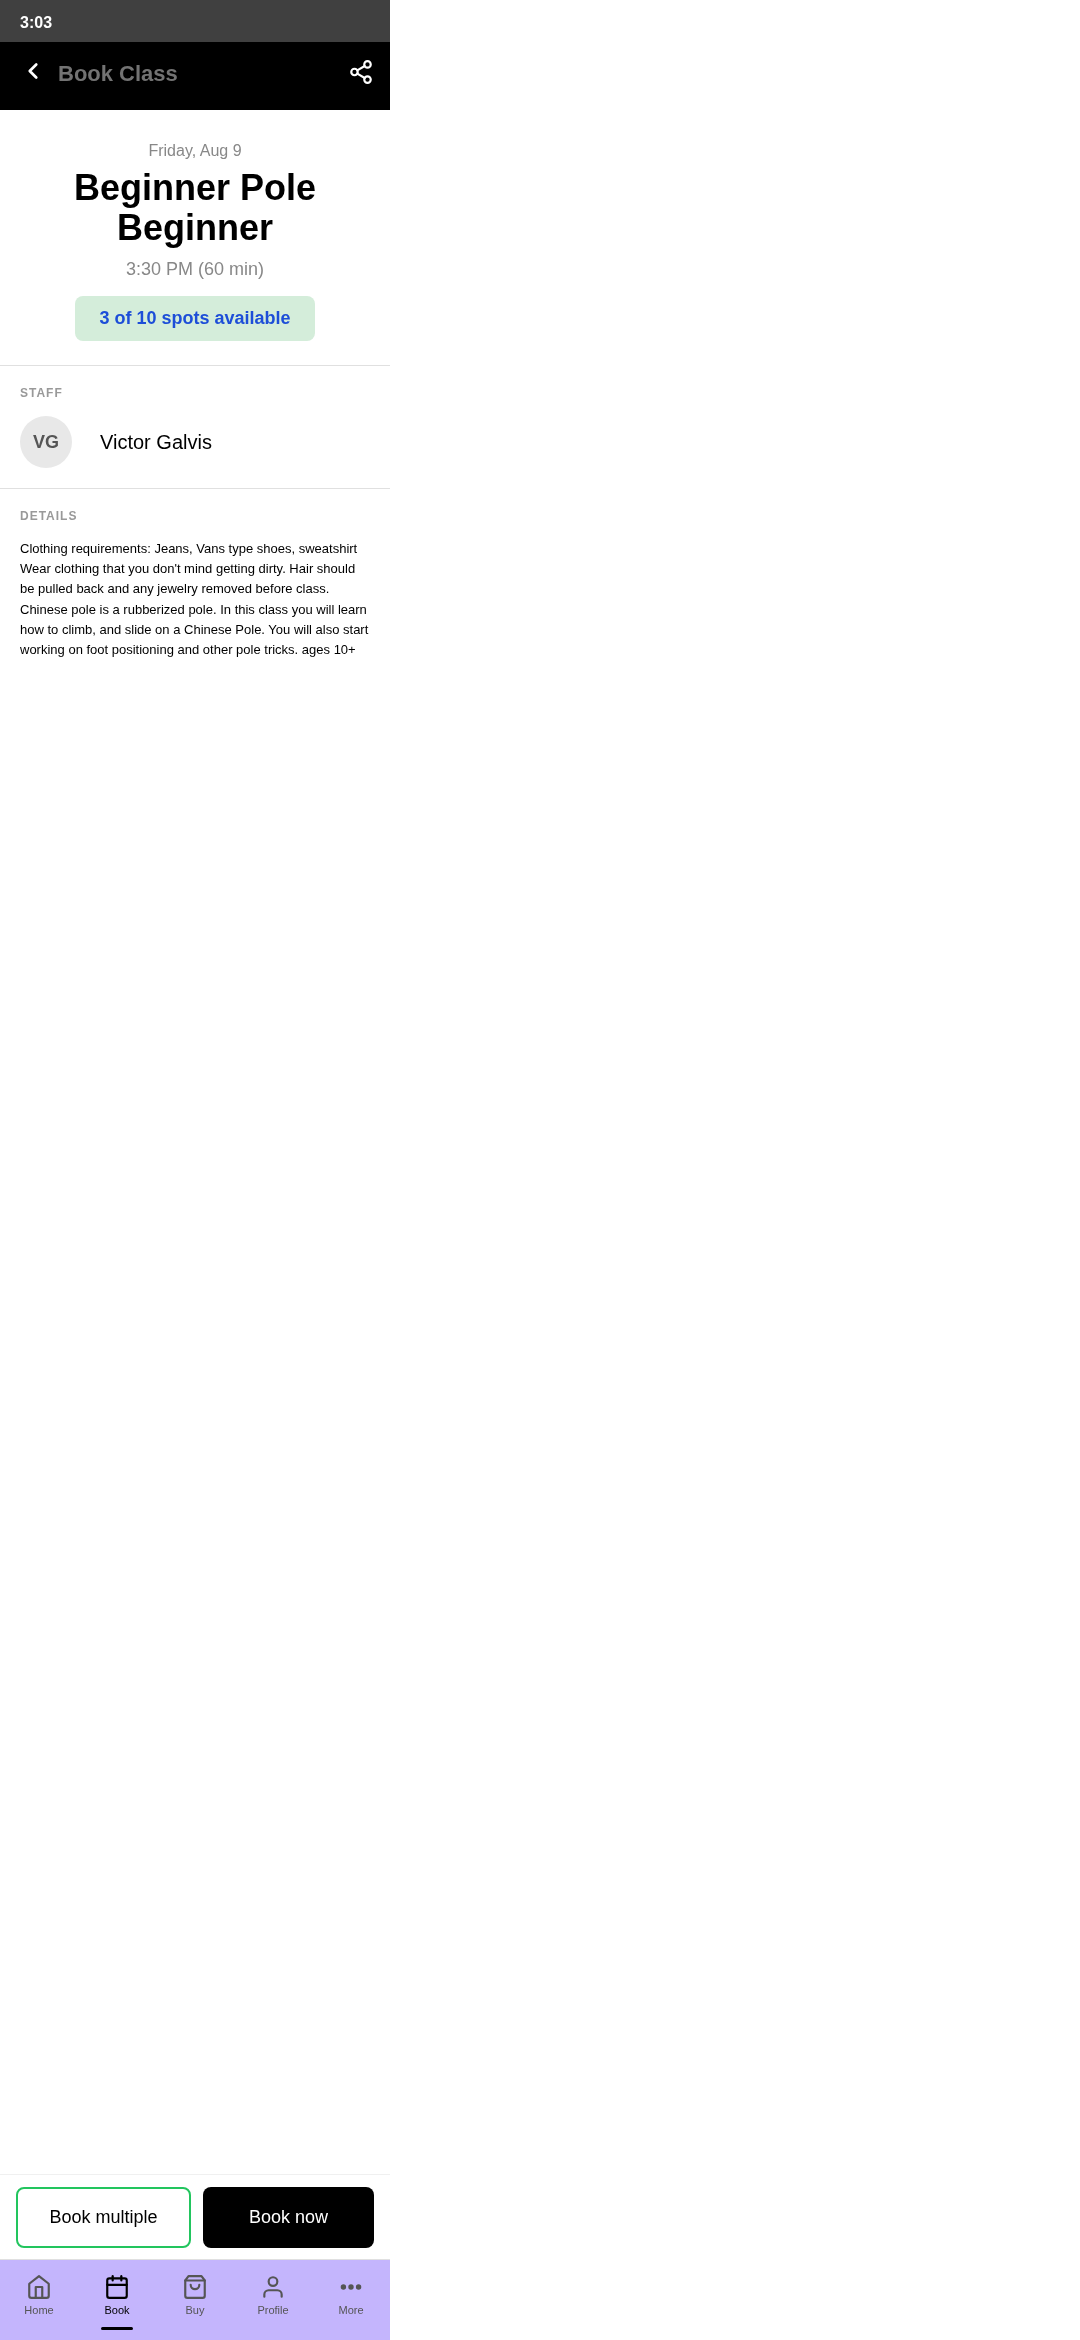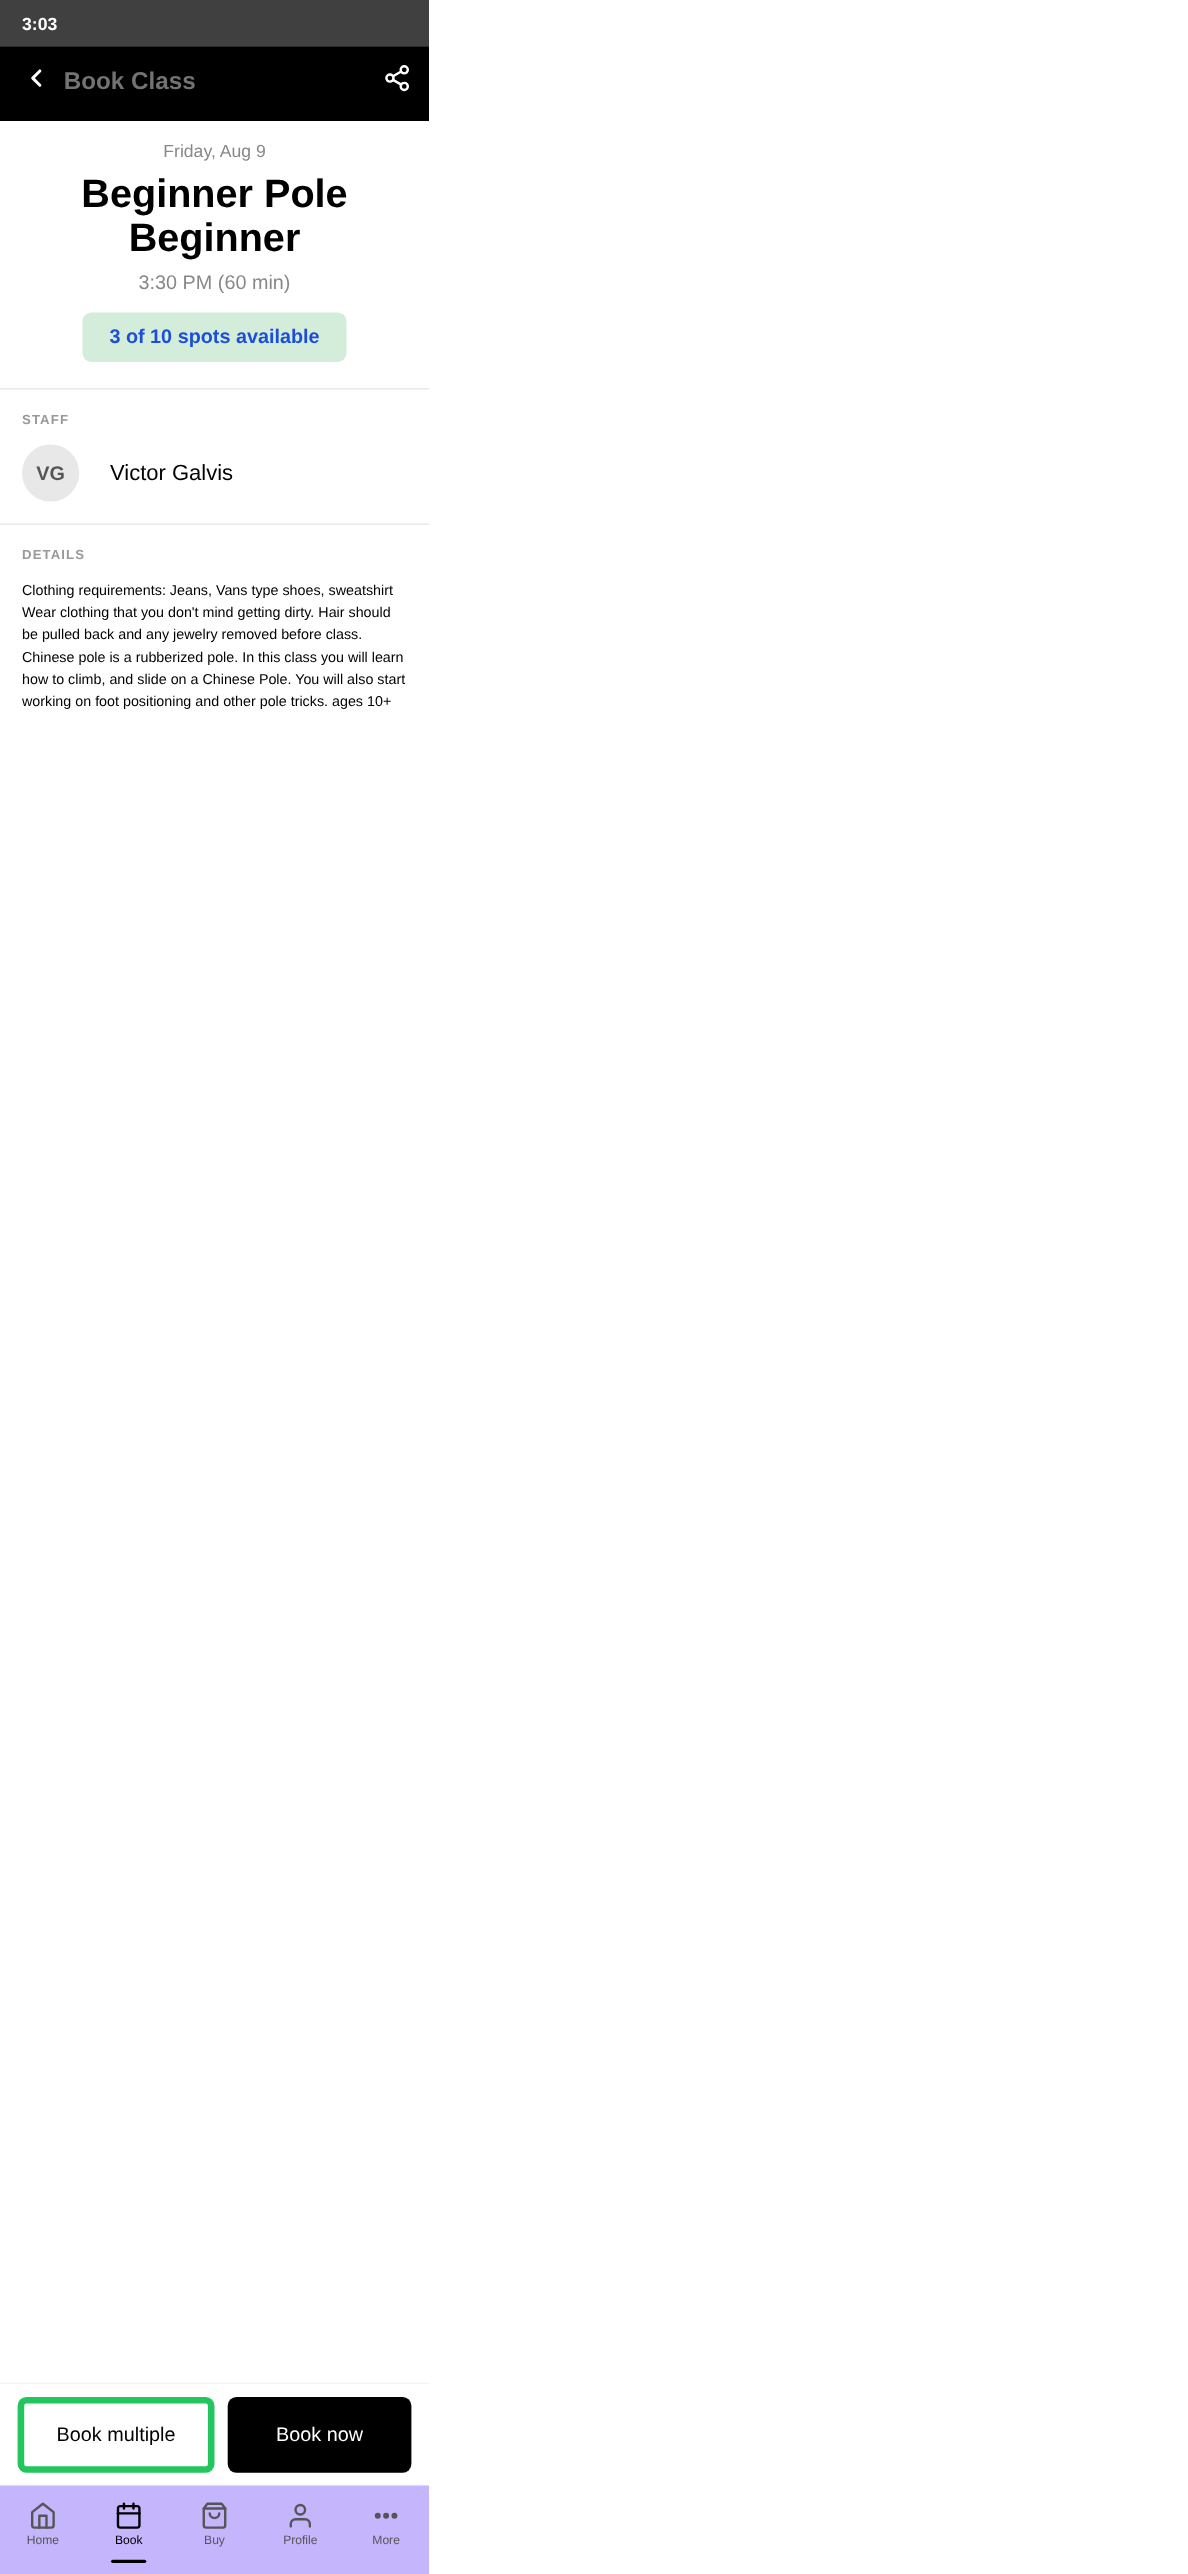--- a/index.html
+++ b/index.html
@@ -62,21 +62,21 @@
     .share-btn {
       color: #ffffff;
       font-size: 20px;
       cursor: pointer;
       background: none;
       border: none;
     }
 
     
     .content {
-      padding: 20px 20px;
+      padding: 32px 20px;
     }
 
     .class-date {
       text-align: center;
       color: #888888;
       font-size: 16px;
       margin-bottom: 8px;
     }
 
     .class-title {
@@ -169,21 +169,21 @@
       display: flex;
       gap: 12px;
       padding: 12px 16px;
       background: #ffffff;
       border-top: 1px solid #f0f0f0;
     }
 
     .btn-secondary {
       flex: 1;
       padding: 18px;
-      border: 6px solid #22c55e;
+      border: 2px solid #22c55e;
       border-radius: 8px;
       background: #ffffff;
       font-size: 18px;
       font-weight: 500;
       color: #000000;
       cursor: pointer;
       text-align: center;
     }
 
     .btn-primary {

